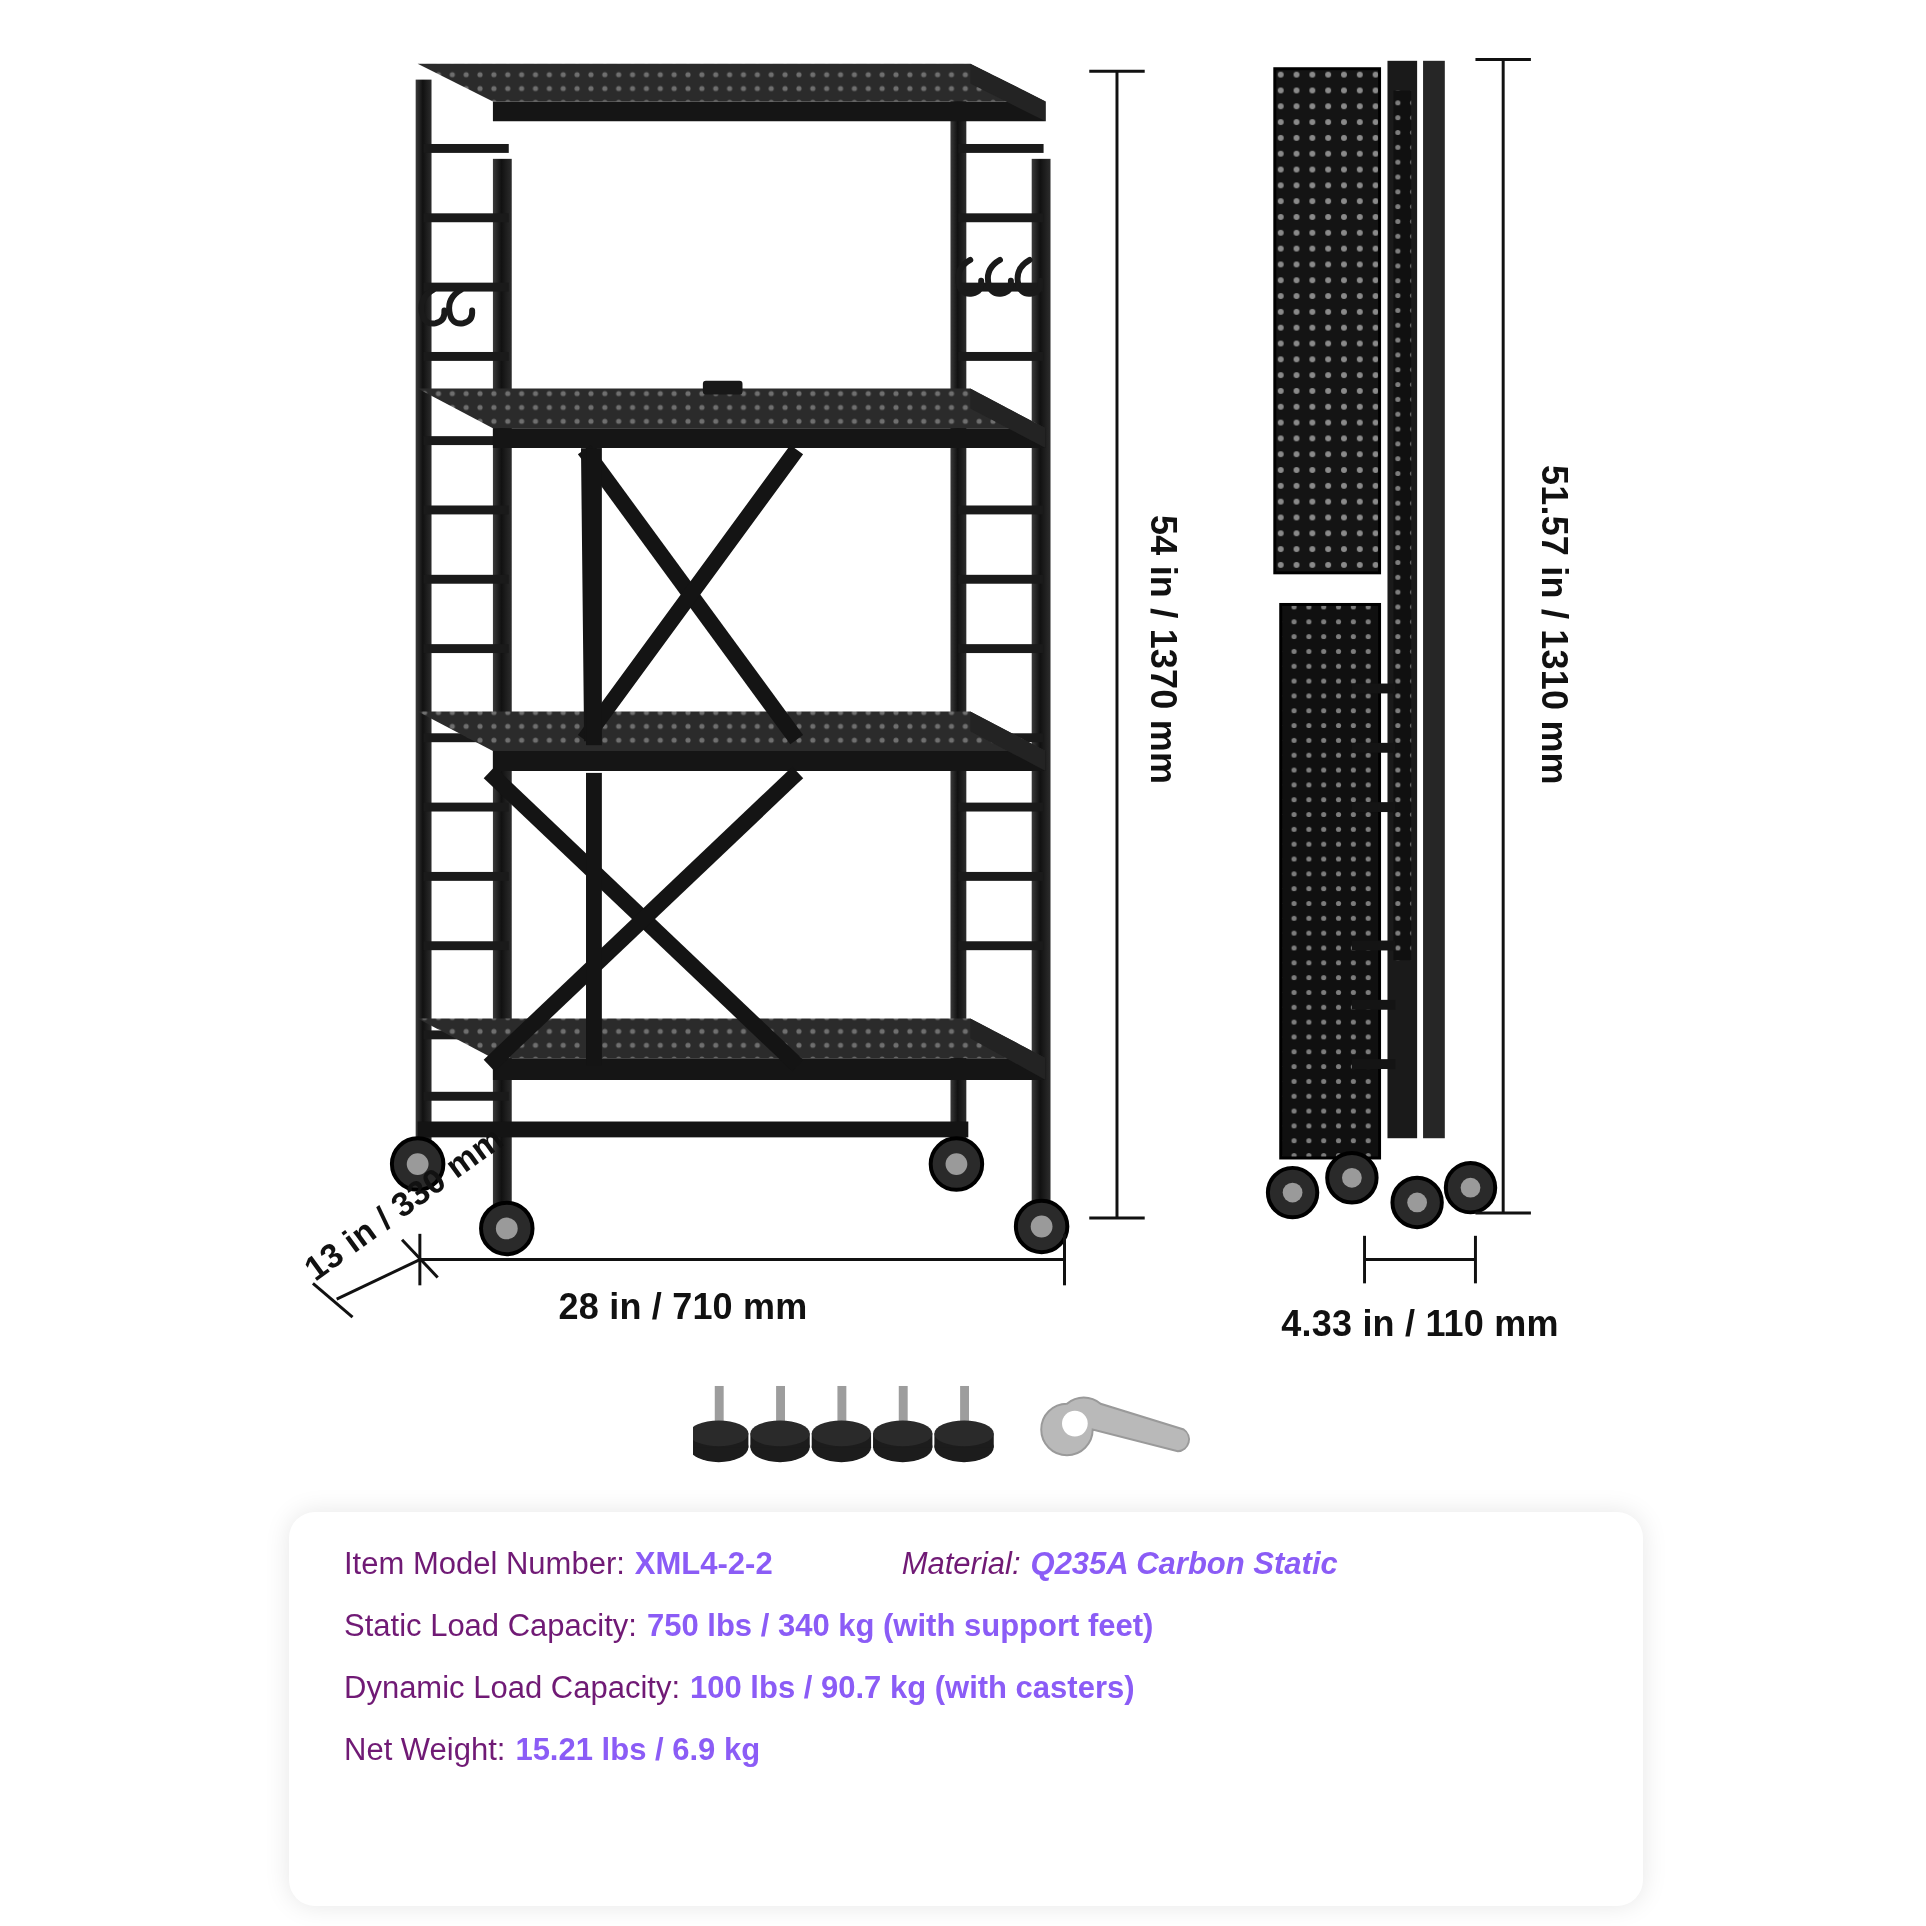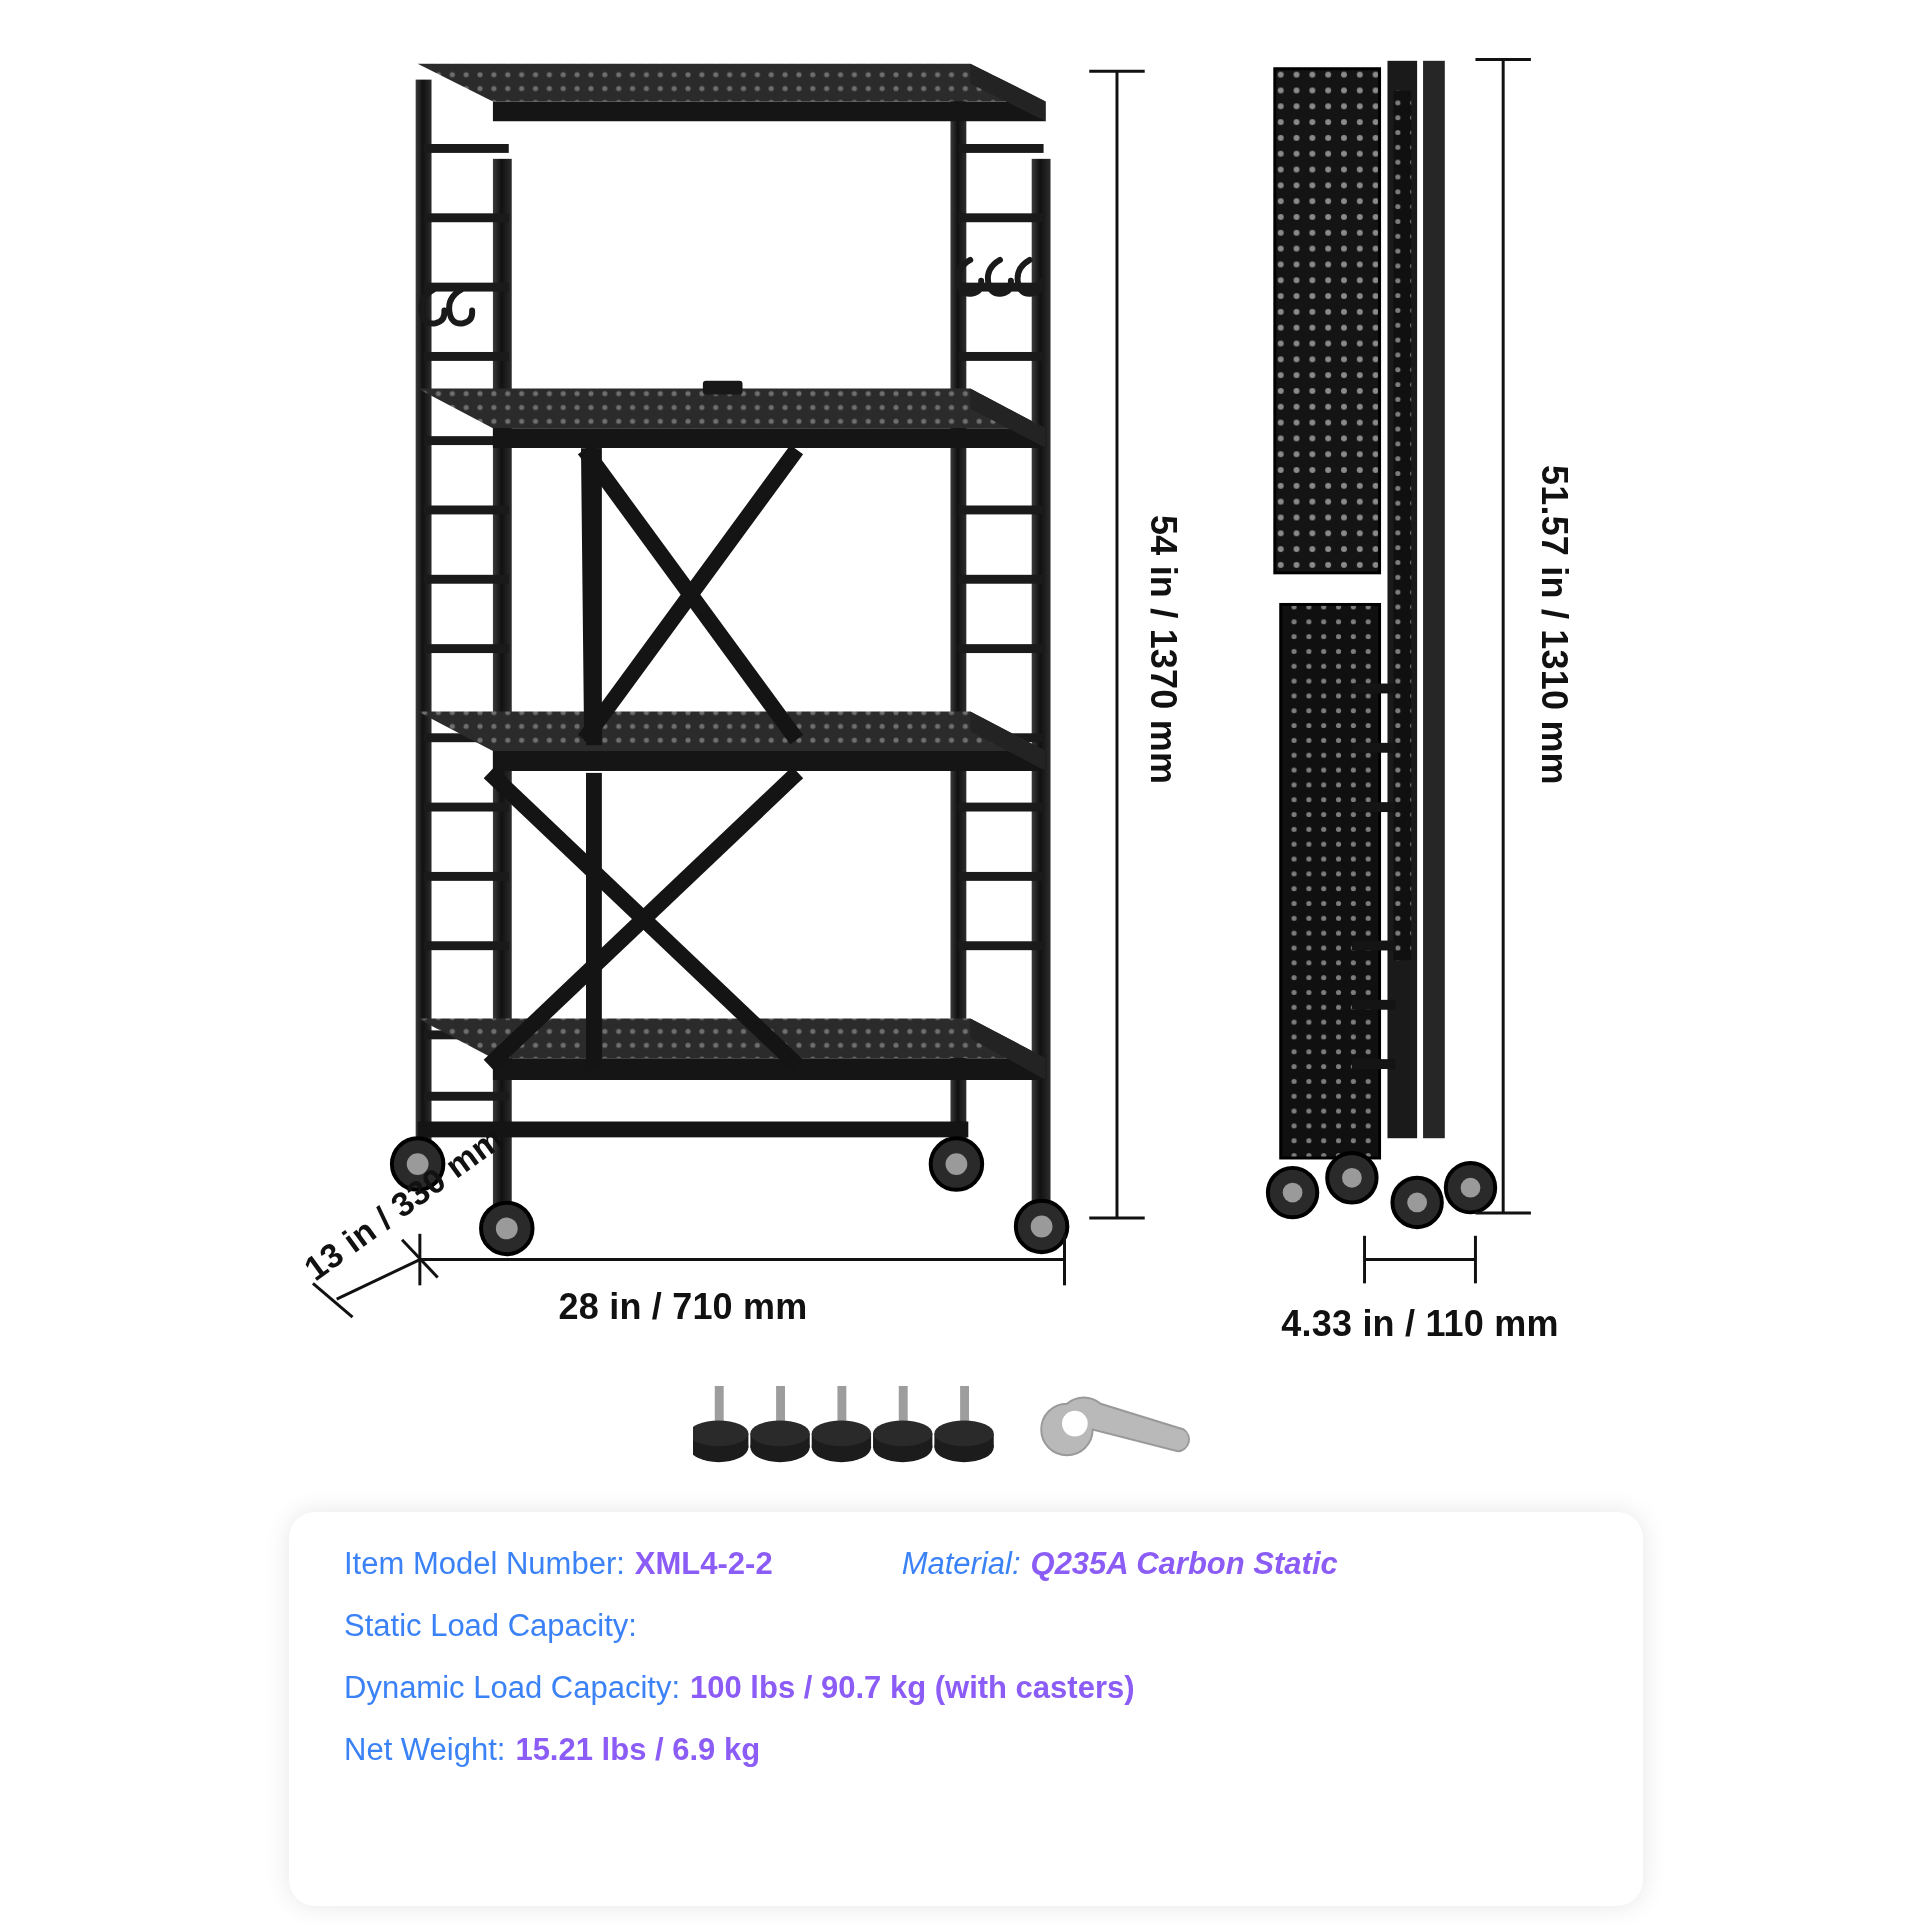--- a/index.html
+++ b/index.html
@@ -38,21 +38,21 @@
     border-radius:26px;
     box-shadow:0 0 26px rgba(0,0,0,0.10);
     padding:34px 55px 0 55px;
   }
   .spec-row {
     display:flex;
     align-items:baseline;
     margin-bottom:26px;
     font-size:31px;
   }
-  .spec-label { color:#3b82f6; font-weight:400; }
+  .spec-label { color:#701a75; font-weight:400; }
   .spec-value { color:#8b5cf6; font-weight:bold; margin-left:10px; }
   .spec-row.two { justify-content:flex-start; }
   .spec-row .grp { display:flex; align-items:baseline; }
   .spec-row .grp.second { margin-left:129px;font-style:italic; }
 
   
   .accessories { position:absolute; left:693px; top:1376px; width:554px; height:109px; }
 </style>
 </head>
 <body>
@@ -301,20 +301,21 @@
         <span class="spec-value">XML4-2-2</span>
       </span>
       <span class="grp second">
         <span class="spec-label">Material:</span>
         <span class="spec-value">Q235A Carbon Static</span>
       </span>
     </div>
 
     <div class="spec-row">
       <span class="spec-label">Static Load Capacity:</span>
+      <span class="spec-value">750 lbs / 340 kg (with support feet)</span>
     </div>
 
     <div class="spec-row">
       <span class="spec-label">Dynamic Load Capacity:</span>
       <span class="spec-value">100 lbs / 90.7 kg (with casters)</span>
     </div>
 
     <div class="spec-row">
       <span class="spec-label">Net Weight:</span>
       <span class="spec-value">15.21 lbs / 6.9 kg</span>

